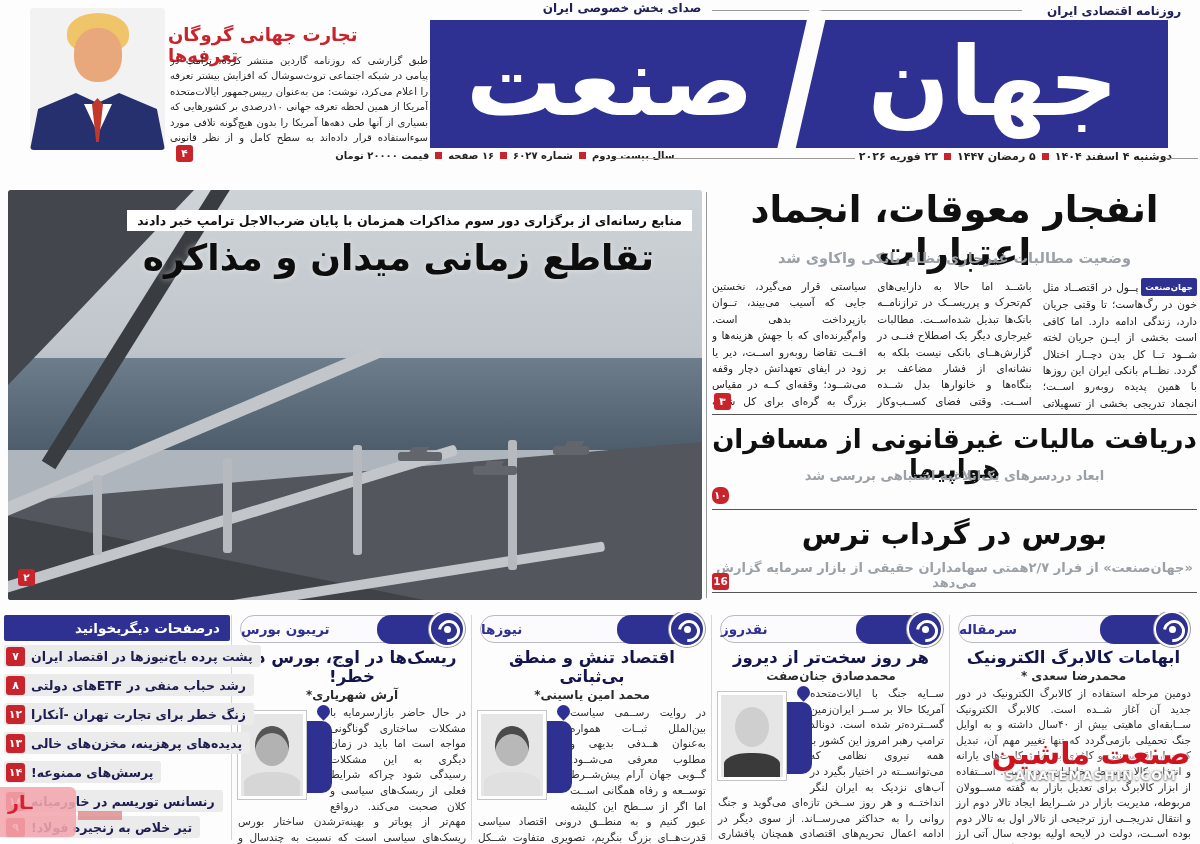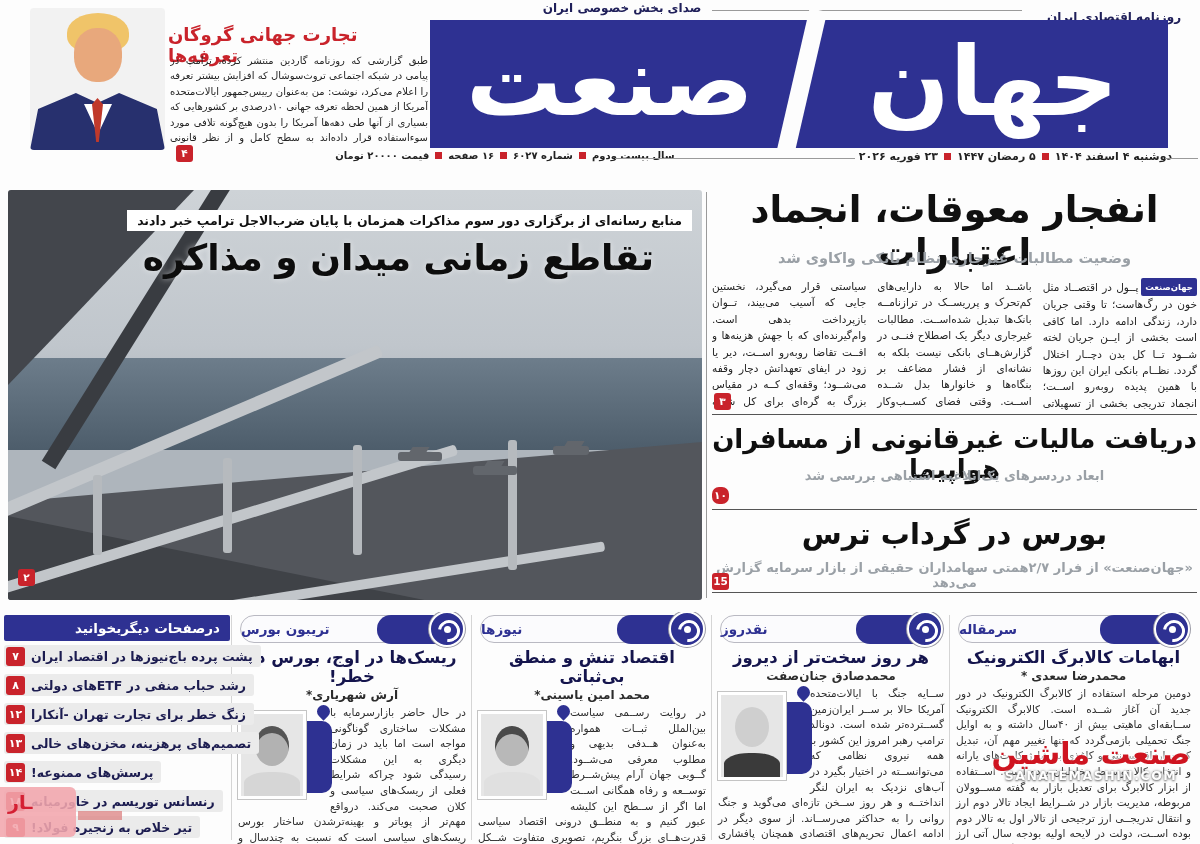--- a/index.html
+++ b/index.html
@@ -130,21 +130,21 @@
   .wm-corner { left:0; top:787px; width:76px; height:50px; background:rgba(242,166,173,0.88);
                border-radius:0 6px 6px 0; z-index:9; }
   .wm-corner-text { position:absolute; left:8px; top:4px; font-size:19px; font-weight:900; color:#d42033; }
   .wm-corner-bar { position:absolute; right:-46px; top:24px; width:44px; height:9px; background:#d88; opacity:.8; }
 </style>
 </head>
 <body>
 
 <div class="page">
 
-  <div class="abs top-label" style="left:1030px; top:10px; width:168px;">روزنامه اقتصادی ایران</div>
+  <div class="abs top-label" style="left:1030px; top:4px; width:168px;">روزنامه اقتصادی ایران</div>
   <div class="abs rule" style="left:712px; top:10px; width:310px;"></div>
   <div class="abs top-label" style="left:538px; top:1px; width:168px;">صدای بخش خصوصی ایران</div>
 
   <div class="abs masthead">
     <div class="logo-word logo-right">جهان</div>
     <div class="logo-word logo-left">صنعت</div>
     <div class="logo-slash"></div>
   </div>
 
   <div class="abs dateline" style="left:868px; top:150px; width:295px;">
@@ -188,21 +188,21 @@
   <div class="badge" style="left:714px; top:393px;">۳</div>
 
   <div class="hline" style="left:712px; top:414px; width:485px;"></div>
   <div class="sec-headline" style="top:424px; font-size:26px;">دریافت مالیات غیرقانونی از مسافران هواپیما</div>
   <div class="sec-subtitle" style="top:468px;">ابعاد دردسرهای یک‌ابلاغیه اشتباهی بررسی شد</div>
   <div class="badge" style="left:712px; top:487px;border-radius:7px;">۱۰</div>
 
   <div class="hline" style="left:712px; top:509px; width:485px;"></div>
   <div class="sec-headline" style="top:517px; font-size:29px;">بورس در گرداب ترس</div>
   <div class="sec-subtitle" style="top:560px;">«جهان‌صنعت» از فرار ۲/۷همتی سهامداران حقیقی از بازار سرمایه گزارش می‌دهد</div>
-  <div class="badge" style="left:712px; top:573px;">15</div>
+  <div class="badge" style="left:712px; top:573px;">16</div>
   <div class="hline" style="left:712px; top:592px; width:485px;"></div>
 
   <div class="abs carrier">
     <div class="sea"></div>
     <div class="deck"></div>
     <div class="deck2"></div>
     <div class="crane"></div>
     <div class="crane2"></div>
     <div class="rail" style="left:-40px; top:238px; width:430px; height:13px; transform:rotate(-23deg);"></div>
     <div class="rail" style="left:-60px; top:330px; width:520px; height:11px; transform:rotate(-17deg);"></div>
@@ -301,21 +301,21 @@
   <div class="sb-row" style="top:674px; left:4px;">
     <span class="sb-badge">۸</span>
     <span class="sb-text">رشد حباب منفی در ETFهای دولتی</span>
   </div>
   <div class="sb-row" style="top:703px; left:4px;">
     <span class="sb-badge">۱۲</span>
     <span class="sb-text">زنگ خطر برای تجارت تهران -آنکارا</span>
   </div>
   <div class="sb-row" style="top:732px; left:4px;">
     <span class="sb-badge">۱۳</span>
-    <span class="sb-text">تصمیم‌های پرهزینه، مخزن‌های خالی</span>
+    <span class="sb-text">پدیده‌های پرهزینه، مخزن‌های خالی</span>
   </div>
   <div class="sb-row" style="top:761px; left:4px;">
     <span class="sb-badge">۱۴</span>
     <span class="sb-text">پرسش‌های ممنوعه!</span>
   </div>
   <div class="sb-row" style="top:790px; left:4px;">
     <span class="sb-badge">۱۸</span>
     <span class="sb-text">رنسانس توریسم در خاورمیانه</span>
   </div>
   <div class="sb-row" style="top:816px; left:4px;">

